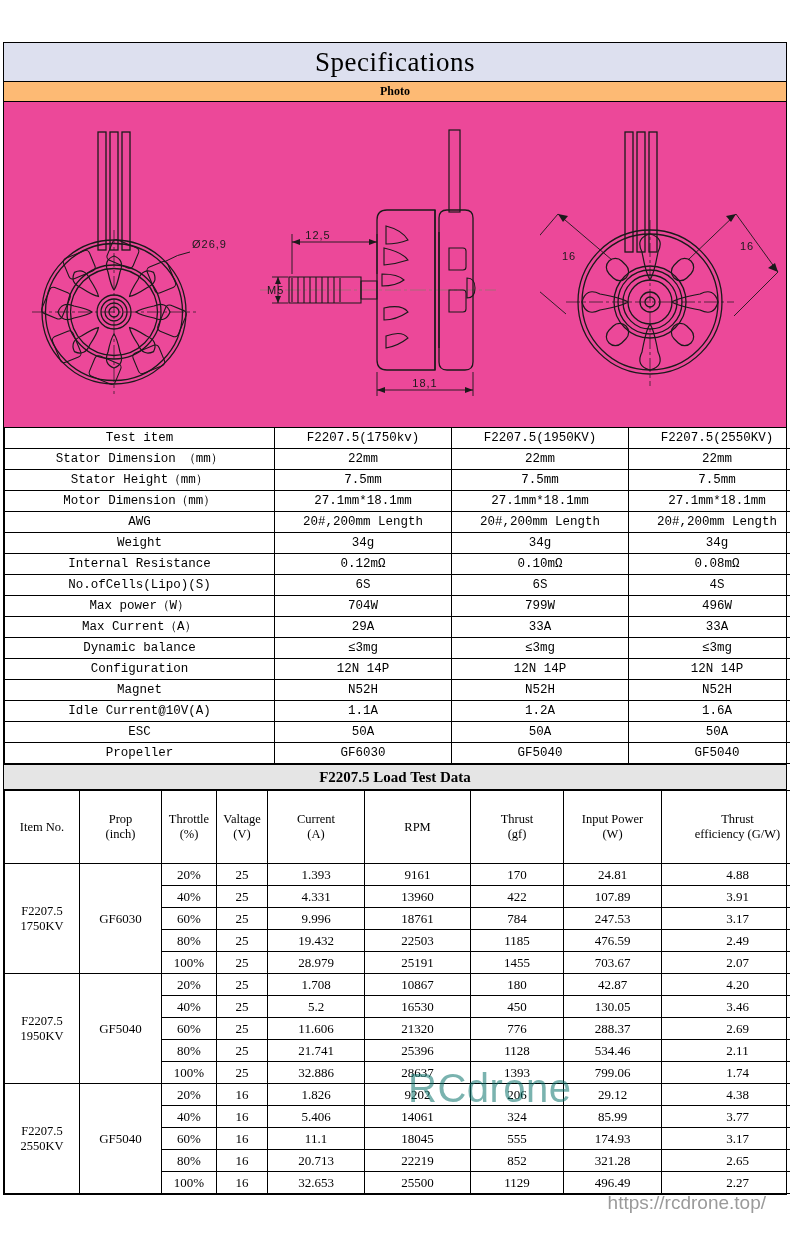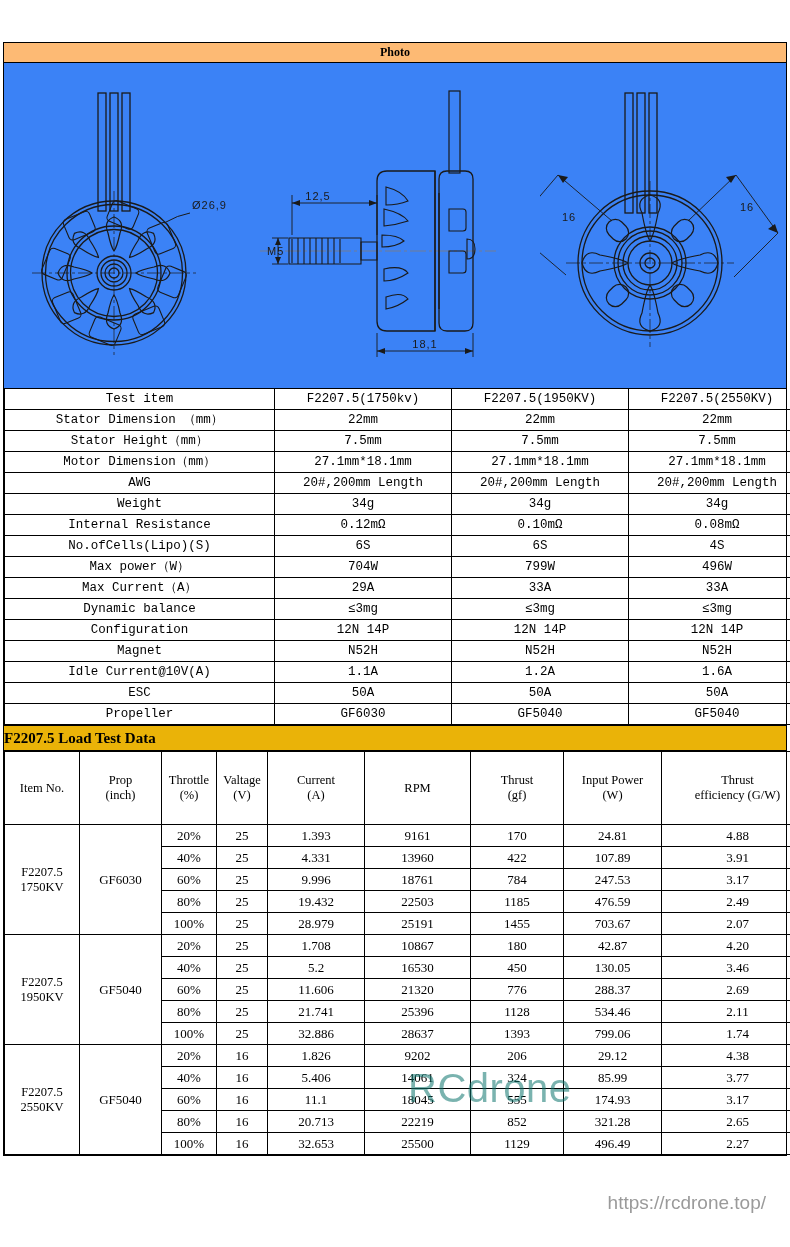--- a/index.html
+++ b/index.html
@@ -42,36 +42,36 @@
   .banner-sub {
     background: #fdba74;
     font-family: "Liberation Serif", serif;
     font-weight: bold;
     font-size: 12px;
     line-height: 19px;
     text-align: center;
     border-bottom: 1px solid #000;
   }
   .banner-load {
-    background: #eab308;
+    background: #e5e5e5;
     font-family: "Liberation Serif", serif;
     font-weight: bold;
     font-size: 15px;
     line-height: 24px;
-    text-align: left;
+    text-align: center;
     border-top: 1px solid #000;
     border-bottom: 1px solid #000;
   }
 
   
   #drawings {
     position: relative;
     height: 325px;
     border-bottom: 1px solid #000;
-    background: #3b82f6;
+    background: #ec4899;
   }
   .draw-cell {
     position: absolute;
     top: 0;
     height: 325px;
   }
   .draw-cell svg { display: block; }
 
   
   table.spec {
@@ -161,20 +161,23 @@
     font-size: 11px;
     fill: #1a1a1a;
     letter-spacing: 1px;
   }
 </style>
 </head>
 <body>
 
 <div id="sheet">
 
+  <div class="banner">
+    <div class="banner-title">Specifications</div>
+  </div>
 
   <div class="banner-sub">Photo</div>
 
   <div id="drawings">
 
     <div class="draw-cell" style="left:10px;width:250px;">
       <svg width="250" height="325" viewBox="0 0 250 325">
         <g fill="none" stroke="#1a1a1a" stroke-width="1.3">
 
           <rect x="84" y="30" width="8" height="118"></rect>

